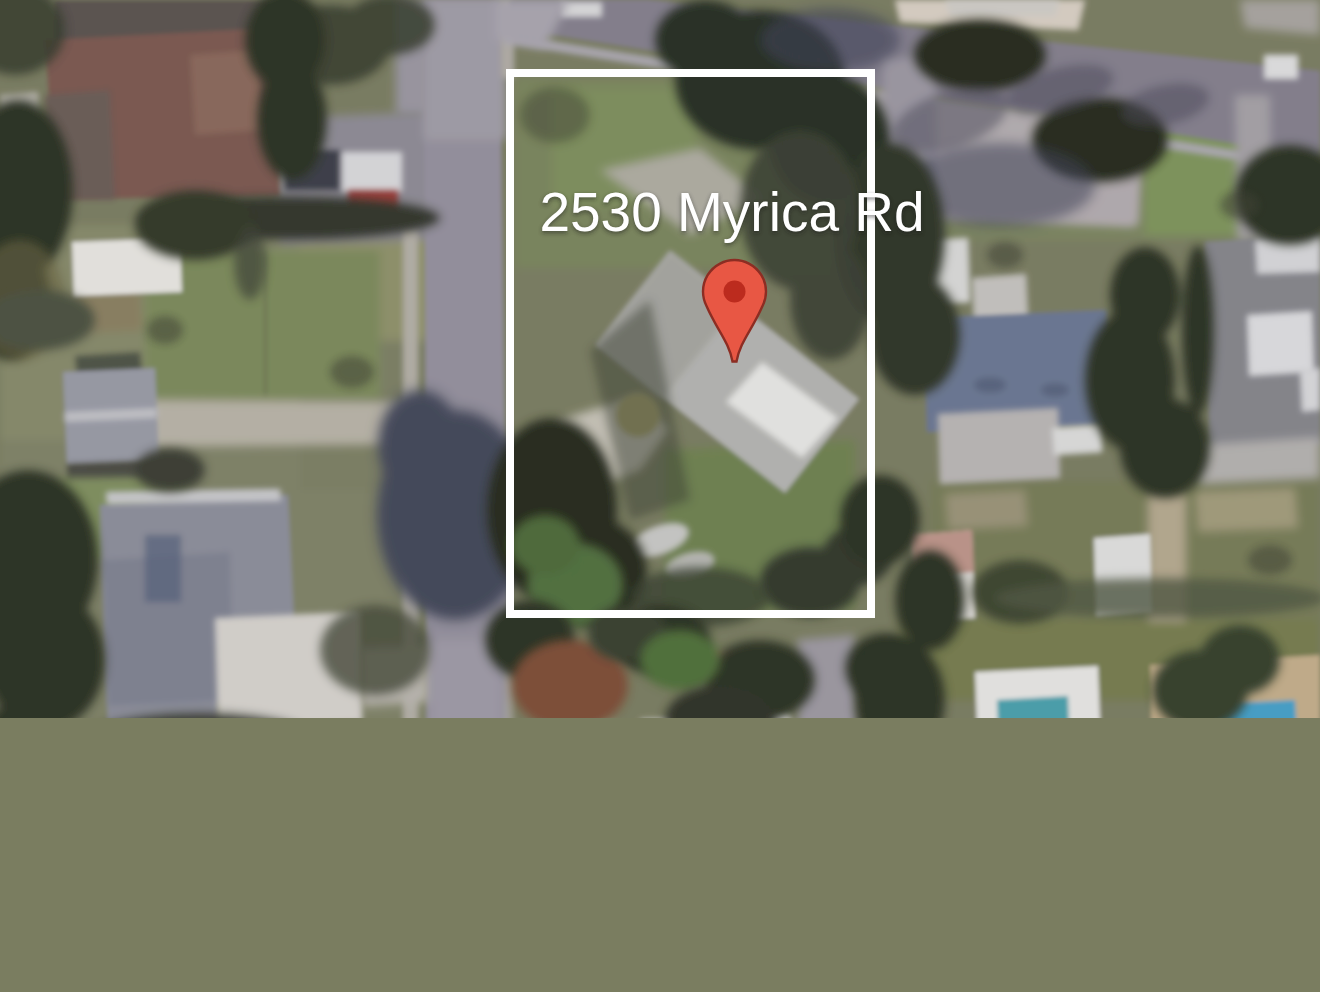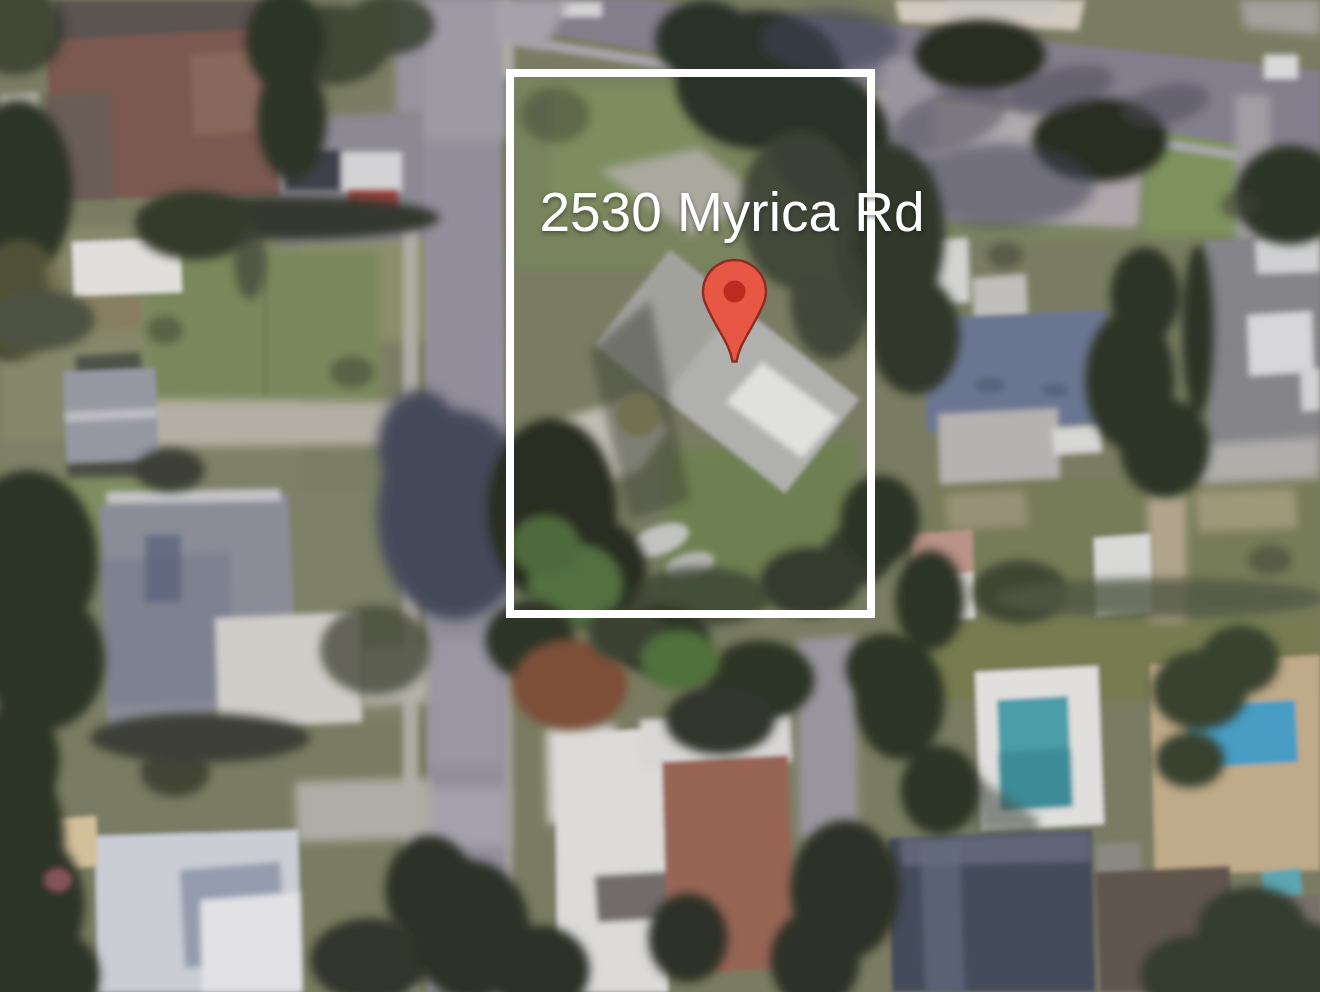--- a/index.html
+++ b/index.html
@@ -1,16 +1,16 @@
 <!DOCTYPE html>
 <html><head>
 <meta charset="utf-8">
 <style>
   html,body{margin:0;padding:0;background:#7a7d60;}
-  .stage{position:relative;width:1320px;height:992px;overflow:hidden;}
+  .stage{position:relative;width:1320px;height:718px;overflow:hidden;}
   svg{display:block;}
 </style>
 </head>
 <body>
 <div class="stage">
 <svg width="1320" height="992" viewBox="0 0 1320 992">
 <defs>
   <filter id="b2" x="-20%" y="-20%" width="140%" height="140%">
           <feGaussianBlur stdDeviation="2"></feGaussianBlur>
         </filter>

